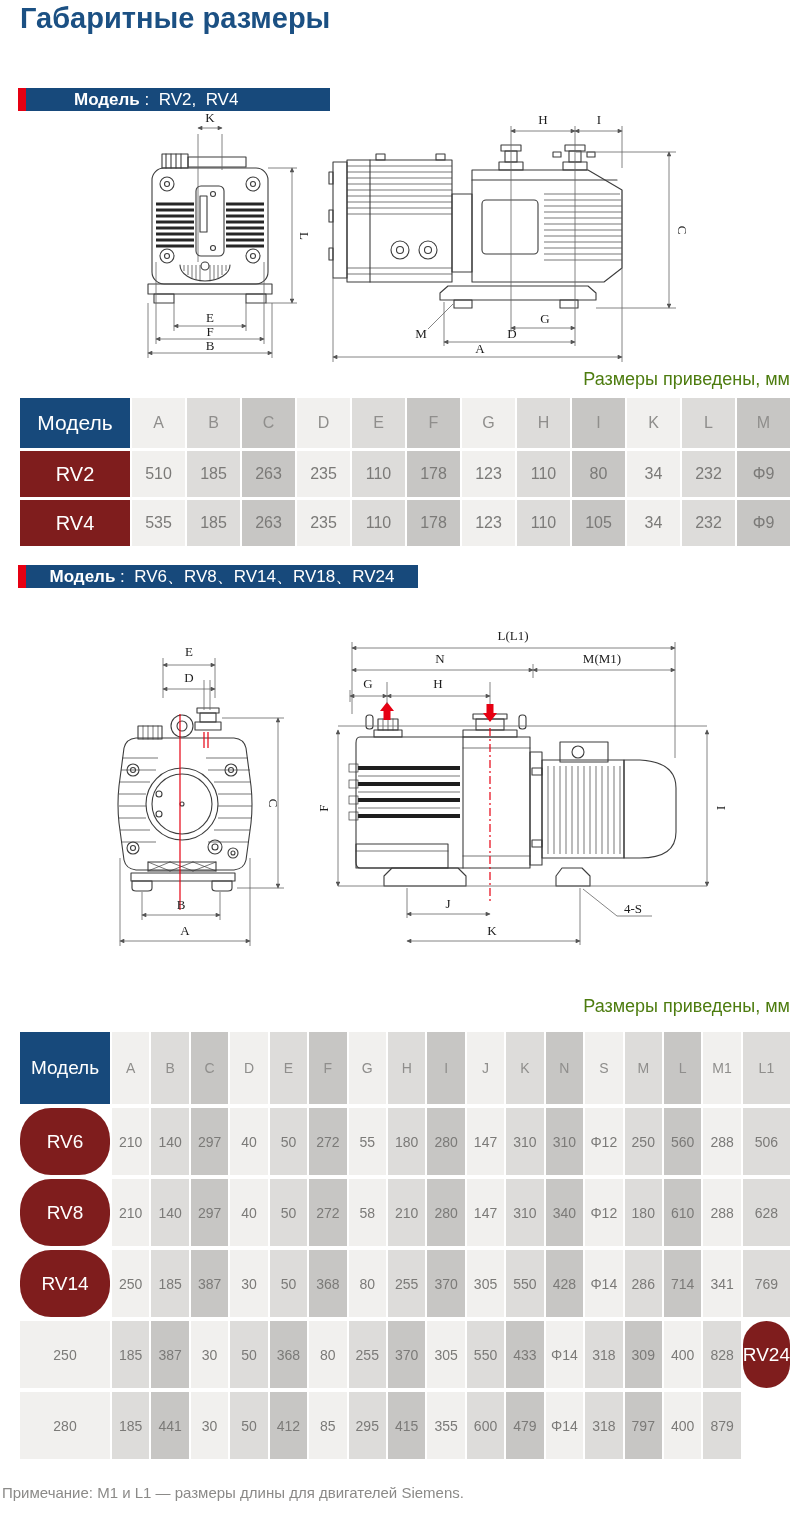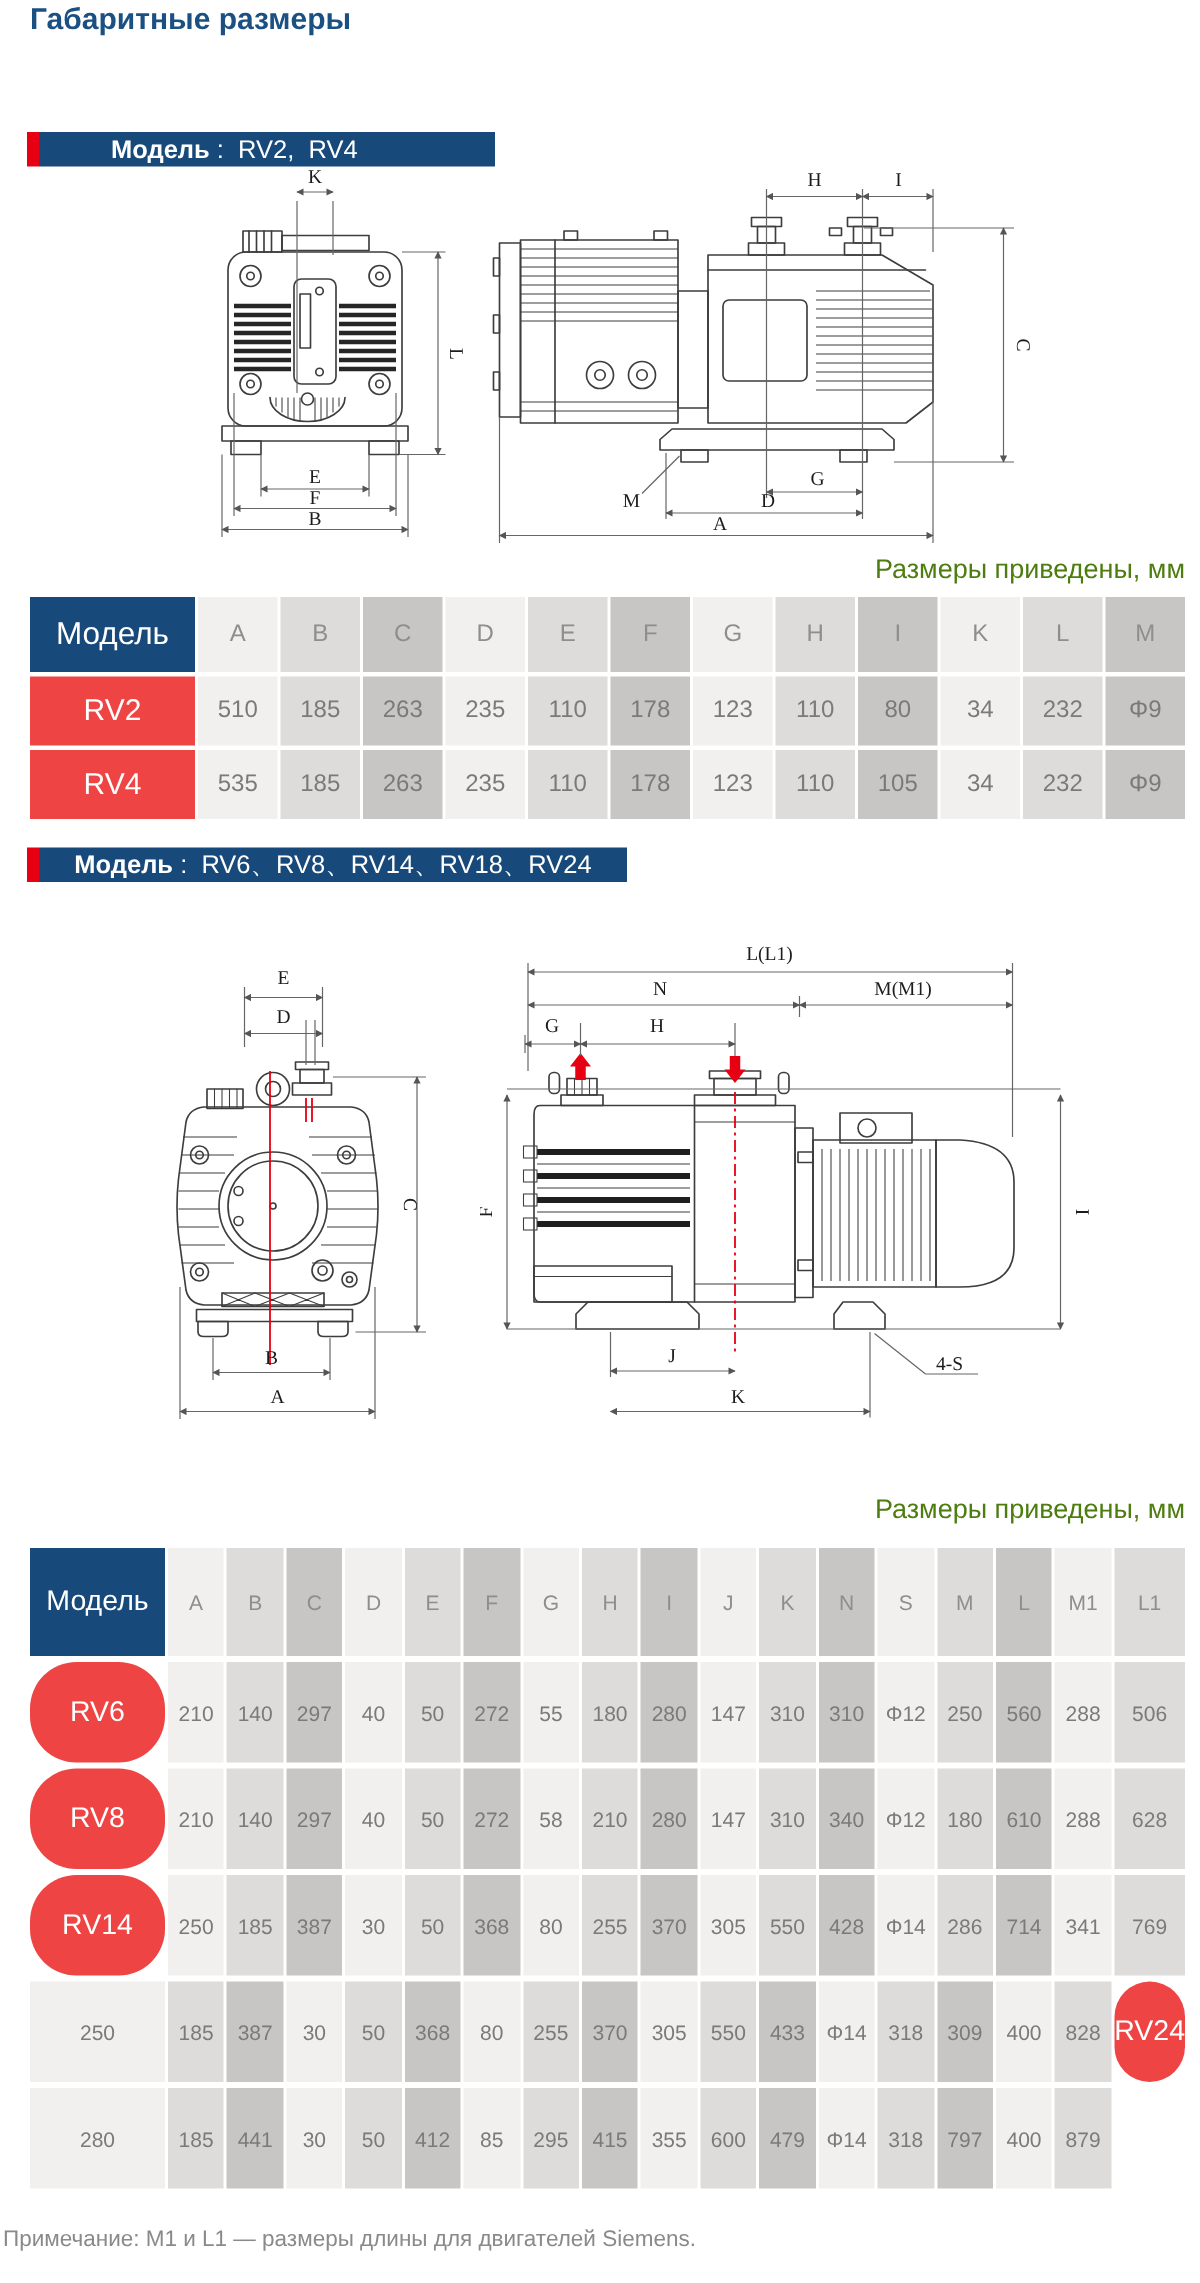--- a/index.html
+++ b/index.html
@@ -1,37 +1,37 @@
 <!DOCTYPE html>
 <html><head>
 <meta charset="utf-8">
 <style>
   html,body{margin:0;padding:0;background:#fff;}
   .page{position:relative;width:800px;height:1522px;background:#fff;overflow:hidden;
         font-family:"Liberation Sans",sans-serif;}
-  .title{position:absolute;left:20px;top:2px;font-size:20px;font-weight:bold;color:#1b5083;}
+  .title{position:absolute;left:20px;top:2px;font-size:29px;font-weight:bold;color:#1b5083;}
   .bar{position:absolute;height:23px;display:flex;align-items:stretch;}
   .bar .accent{width:8px;background:#e60012;}
   .bar .fill{flex:1;background:#17497b;color:#fff;display:flex;align-items:center;font-size:17px;}
   .bar1{left:18px;top:88px;width:312px;}
   .bar1 .fill{padding-left:48px;}
   .bar2{left:18px;top:565px;width:400px;}
   .bar2 .fill{justify-content:center;}
   .bar b{font-weight:bold;}
   .bar .rest{white-space:pre;}
   .caption{position:absolute;right:10px;width:500px;text-align:right;font-size:18px;color:#4d7c0f;}
   .cap1{top:369px;}
   .cap2{top:996px;}
   .tbl{position:absolute;left:20px;width:770px;display:grid;column-gap:2px;}
   .t1{top:398px;grid-template-columns:110px repeat(12,1fr);grid-template-rows:50px 46px 46px;row-gap:3px;}
   .t2{top:1032px;grid-template-columns:90px repeat(17,1fr);grid-template-rows:72px repeat(5,67px);row-gap:4px;}
   .cell{display:flex;align-items:center;justify-content:center;}
   .s0{background:#f1f0ee;}.s1{background:#dddcda;}.s2{background:#c7c6c4;}
   .model-head{background:#17497b;color:#fff;font-size:21px;}
-  .model{background:#ef4444;color:#fff;font-size:20px;}
+  .model{background:#7f1d1d;color:#fff;font-size:20px;}
   .head{color:#8f8e8c;font-size:16px;}
   .val{color:#7b7a78;font-size:16px;}
   .t2 .model-head{font-size:19px;}
   .t2 .model{font-size:19px;border-radius:31px;}
   .t2 .head{font-size:14px;}
   .t2 .val{font-size:14px;}
   .footnote{position:absolute;left:2px;top:1484px;font-size:15px;font-weight:normal;color:#8b8a88;}
   .drw{position:absolute;}
   .b{stroke:#3d3d3d;stroke-width:1.1;fill:none;stroke-linejoin:round;stroke-linecap:round;}
   .thin{stroke:#3d3d3d;stroke-width:.7;fill:none;}

